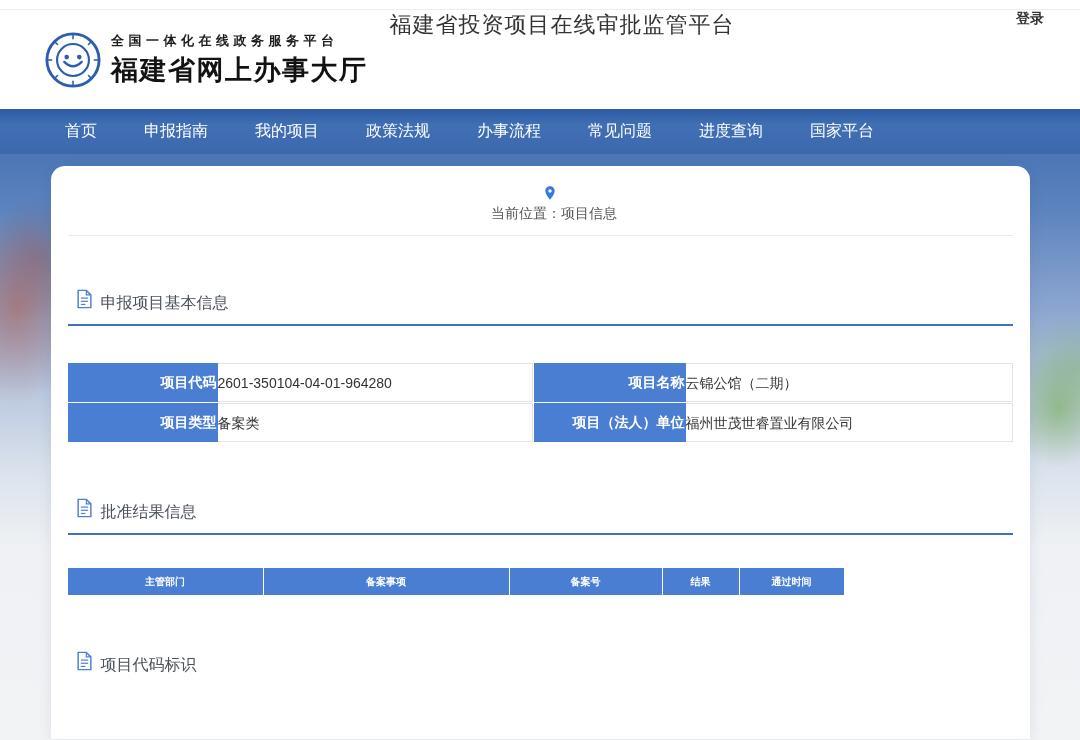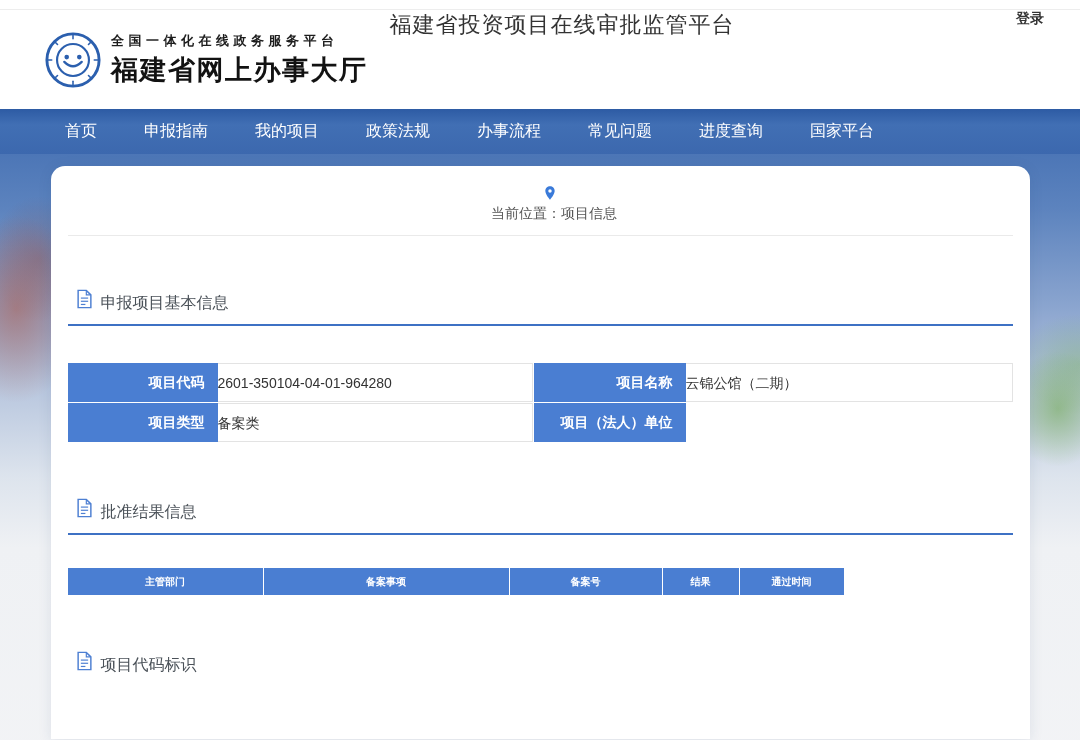--- a/index.html
+++ b/index.html
@@ -47,21 +47,21 @@
   .section-title { font-size:16px; color:#4a5158; margin-left:8px; line-height:20px; }
   .sec-rule { height:2px; background:#3e71c4; margin-top:11px; }
   .sec-basic { margin-top:53px; }
   .sec-approval { margin-top:56px; }
   .sec-code { margin-top:56px; }
 
   
   .t1 { margin-top:37px; font-size:14px; }
   .t1-row { display:flex; margin-bottom:1px; height:39px; line-height:38px; }
   .t1-label { width:150px; background:#4a7ed2; color:#fff; font-weight:bold;
-    text-align:right; padding-right:13px; flex:0 0 auto; }
+    text-align:right; padding-right:1px; flex:0 0 auto; }
   .t1-label.l2 { width:152px; margin-left:1px; }
   .t1-val { background:#fff; border:1px solid #e3e3e3; border-left:none;
     color:#333; white-space:nowrap; overflow:hidden; }
   .t1-val.v1 { width:315px; flex:0 0 auto; }
   .t1-val.v2 { flex:1; }
   .t1-filler { flex:1; }
 
   
   .t2 { margin-top:33px; width:776px; }
   .t2-head { display:flex; gap:1px; height:27px; line-height:27px; }
@@ -152,20 +152,21 @@
         <div class="t1-row">
           <div class="t1-label">项目代码</div>
           <div class="t1-val v1">2601-350104-04-01-964280</div>
           <div class="t1-label l2">项目名称</div>
           <div class="t1-val v2">云锦公馆（二期）</div>
         </div>
         <div class="t1-row">
           <div class="t1-label">项目类型</div>
           <div class="t1-val v1">备案类</div>
           <div class="t1-label l2">项目（法人）单位</div>
+          <div class="t1-val v2">福州世茂世睿置业有限公司</div>
         </div>
       </div>
     </section>
 
     <section class="sec-approval">
       <div class="section-head">
         <span>
           <svg viewBox="0 0 18 22" width="17" height="20">
             <path d="M2 1.5 h9 l5 5 V20.5 H2 Z" fill="none" stroke="#4d7fd2" stroke-width="1.6"></path>
             <path d="M11 1.5 V6.5 H16" fill="none" stroke="#4d7fd2" stroke-width="1.3"></path>

